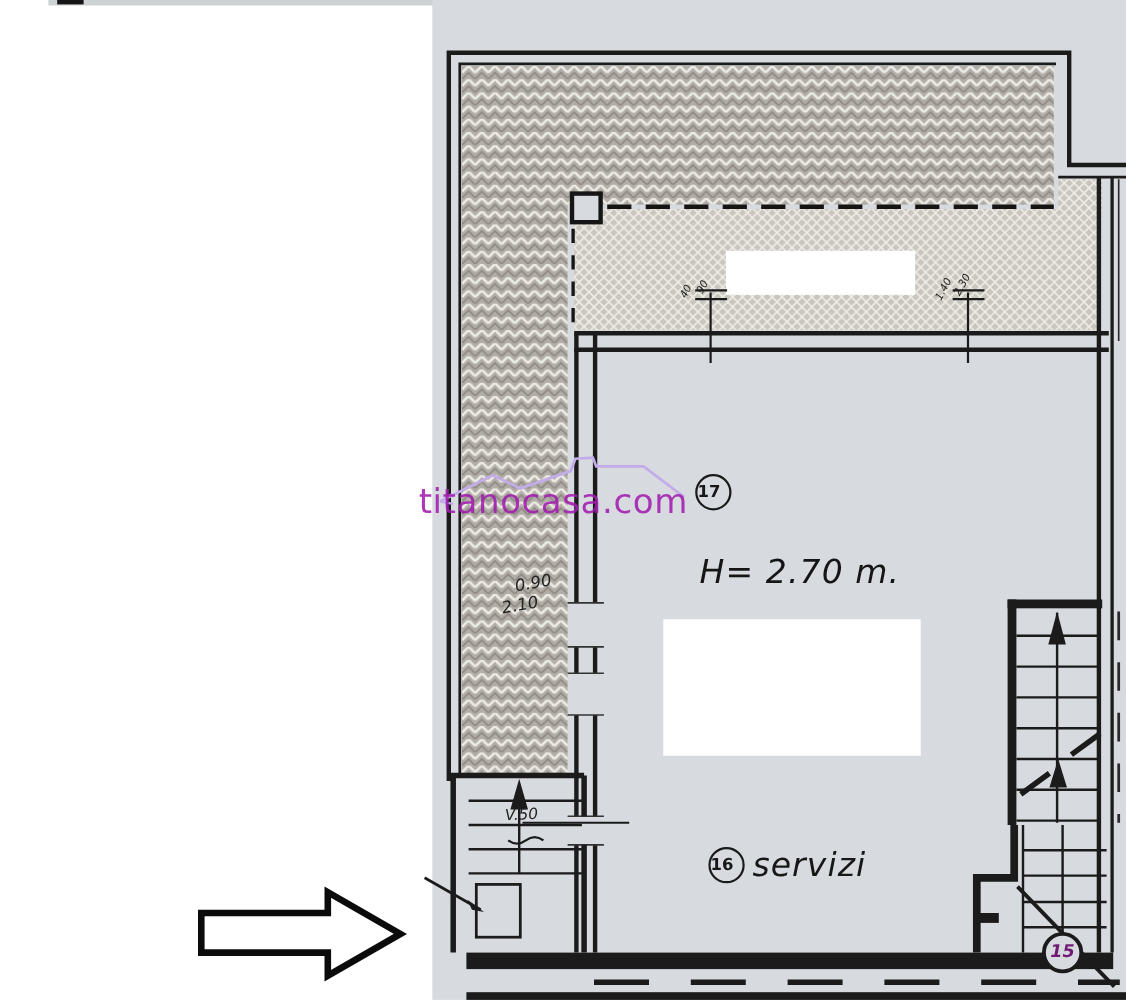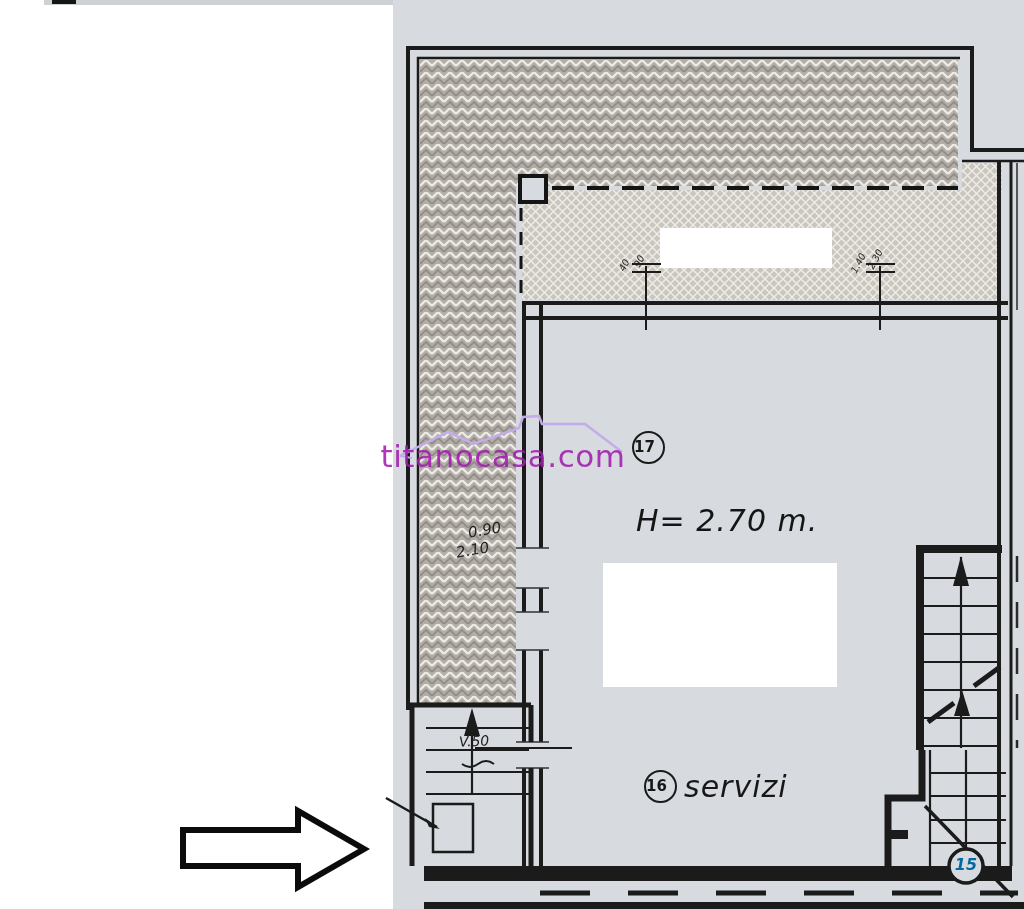--- a/index.html
+++ b/index.html
@@ -19,21 +19,21 @@
   
   .room-label{display:flex;align-items:center;gap:7px;color:#171717;}
   .room-num{width:29px;height:29px;border:2.8px solid #1a1a1a;border-radius:50%;
             font-weight:600;font-size:15px;line-height:29px;
             text-align:left;flex:0 0 auto;}
   .room-name{font-style:italic;font-size:30px;letter-spacing:1px;}
   #room17{left:632px;top:431px;}
   #room16{left:644px;top:729px;margin-top:40px;}
   #h-note{left:636px;top:503px;font-style:italic;font-size:30px;color:#151515;letter-spacing:1px;}
   #circle15-text{left:952px;top:855px;width:28px;text-align:center;
-                 font-style:italic;font-weight:600;font-size:16px;color:#0369a1;}
+                 font-style:italic;font-weight:600;font-size:16px;color:#701a75;}
   
   .dim{font-style:italic;color:#222;}
   #door-dim-1{left:468px;top:521px;font-size:15px;transform:rotate(-10deg);}
   #door-dim-2{left:456px;top:541px;font-size:15px;transform:rotate(-10deg);}
   #stair-note{left:459px;top:733px;font-size:14px;transform:rotate(-3deg);}
   .win-dim{font-size:9.5px;transform:rotate(-62deg);transform-origin:left bottom;}
   #win-l-1{left:626px;top:262px;}  #win-l-2{left:641px;top:258px;}
   #win-r-1{left:858px;top:264px;}  #win-r-2{left:875px;top:260px;}
 </style>
 </head>

